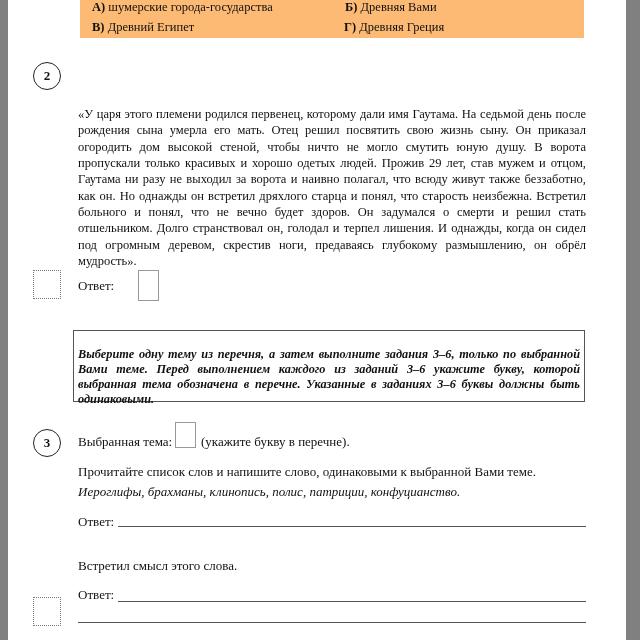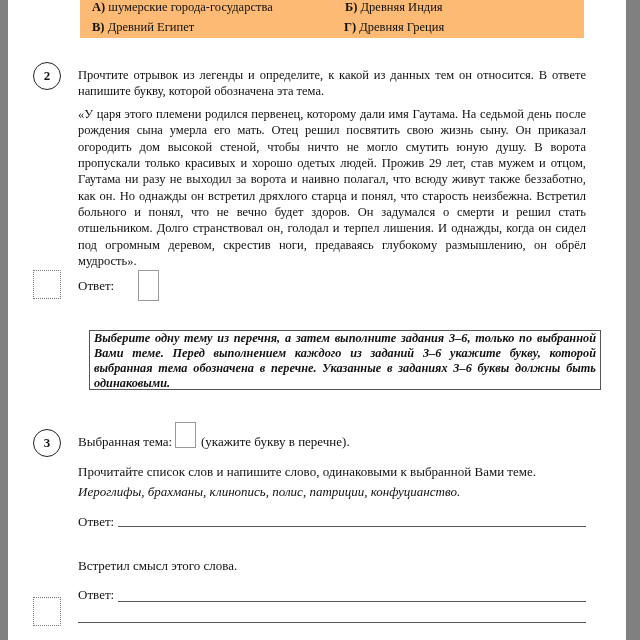--- a/index.html
+++ b/index.html
@@ -8,40 +8,39 @@
   .page { position:absolute; left:8px; top:0; width:618px; height:640px; background:#fff; }
   .topics { position:absolute; left:72px; top:0; width:504px; height:38px; background:#fdba74; }
   .topic { position:absolute; font-size:12.5px; line-height:15px; white-space:nowrap; }
   .topic b { font-weight:bold; }
   .num-circle { position:absolute; width:26px; height:26px; border:1.3px solid #222; border-radius:50%;
                 font-weight:bold; font-size:13px; text-align:center; line-height:26px; }
   .txt { position:absolute; left:70px; width:508px; font-size:12.5px; line-height:16.3px; text-align:justify; }
   .dotted-box { position:absolute; width:26px; height:27px; border:1px dotted #777; }
   .ans-box { position:absolute; border:1px solid #999; background:#fff; }
   .label { position:absolute; font-size:13px; line-height:15px; white-space:nowrap; }
-  .notice { position:absolute; left:65px; top:330px; width:512px; height:60px; border:1.2px solid #555;
-            padding:0 4px; box-sizing:border-box; font-weight:bold; font-style:italic;
-            font-size:12.3px; line-height:15px; text-align:justify;margin-left:16px; }
+  .notice { position:absolute; left:65px; top:330px; width:512px; height:72px; border:1.2px solid #555;
+            padding:16px 4px; box-sizing:border-box; font-weight:bold; font-style:italic;
+            font-size:12.3px; line-height:15px; text-align:justify; }
   .line { position:absolute; height:0; border-top:1px solid #555; }
   .italic { font-style:italic; }
 </style>
 </head>
 <body>
 
 <div class="page">
 
   <div class="topics">
     <div class="topic" style="left:12px; top:0px;"><b>А)</b> <span>шумерские города-государства</span></div>
-    <div class="topic" style="left:265px; top:0px;"><b>Б)</b> <span>Древняя Индия</span></div>
+    <div class="topic" style="left:265px; top:0px;"><b>Б)</b> <span>Древняя Вами</span></div>
     <div class="topic" style="left:12px; top:20px;"><b>В)</b> <span>Древний Египет</span></div>
     <div class="topic" style="left:264px; top:20px;text-align:center;"><b>Г)</b> <span>Древняя Греция</span></div>
   </div>
 
   <div class="num-circle" style="left:25px; top:62px;">2</div>
-  <div class="txt" style="top:67px;">Прочтите отрывок из легенды и определите, к какой из данных тем он относится. В ответе напишите букву, которой обозначена эта тема.</div>
   <div class="txt" style="top:106px; line-height:16.35px;">«У царя этого племени родился первенец, которому дали имя Гаутама. На седьмой день после рождения сына умерла его мать. Отец решил посвятить свою жизнь сыну. Он приказал огородить дом высокой стеной, чтобы ничто не могло смутить юную душу. В ворота пропускали только красивых и хорошо одетых людей. Прожив 29 лет, став мужем и отцом, Гаутама ни разу не выходил за ворота и наивно полагал, что всюду живут также беззаботно, как он. Но однажды он встретил дряхлого старца и понял, что старость неизбежна. Встретил больного и понял, что не вечно будет здоров. Он задумался о смерти и решил стать отшельником. Долго странствовал он, голодал и терпел лишения. И однажды, когда он сидел под огромным деревом, скрестив ноги, предаваясь глубокому размышлению, он обрёл мудрость».</div>
 
   <div class="dotted-box" style="left:25px; top:270px;"></div>
   <div class="label" style="left:70px; top:278px;">Ответ:</div>
   <div class="ans-box" style="left:130px; top:270px; width:19px; height:29px;"></div>
 
   <div class="notice">Выберите одну тему из перечня, а затем выполните задания 3–6, только по выбранной Вами теме. Перед выполнением каждого из заданий 3–6 укажите букву, которой выбранная тема обозначена в перечне. Указанные в заданиях 3–6 буквы должны быть одинаковыми.</div>
 
   <div class="num-circle" style="left:25px; top:429px;">3</div>
   <div class="label" style="left:70px; top:434px;text-align:right;">Выбранная тема:</div>

